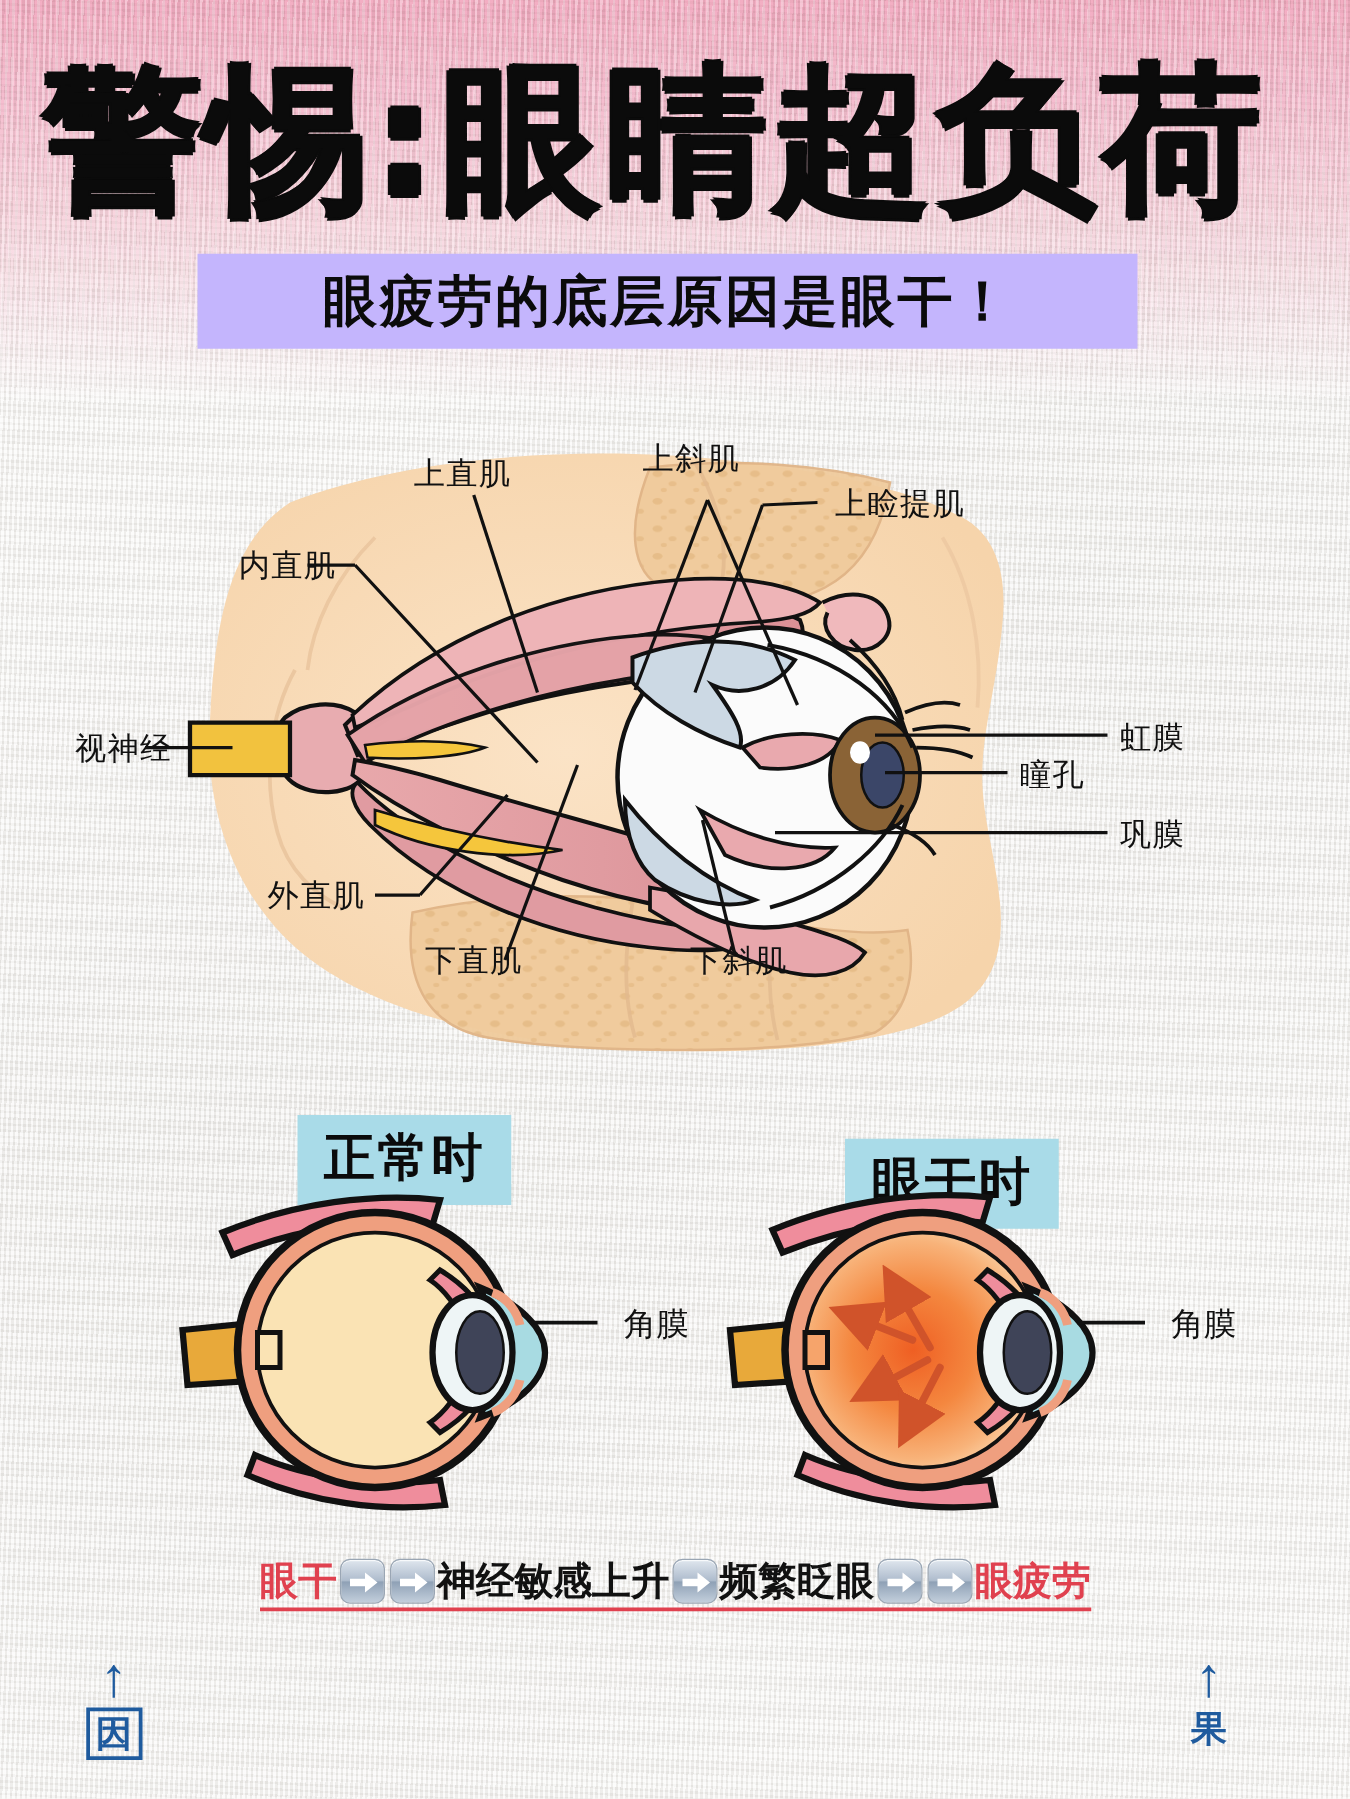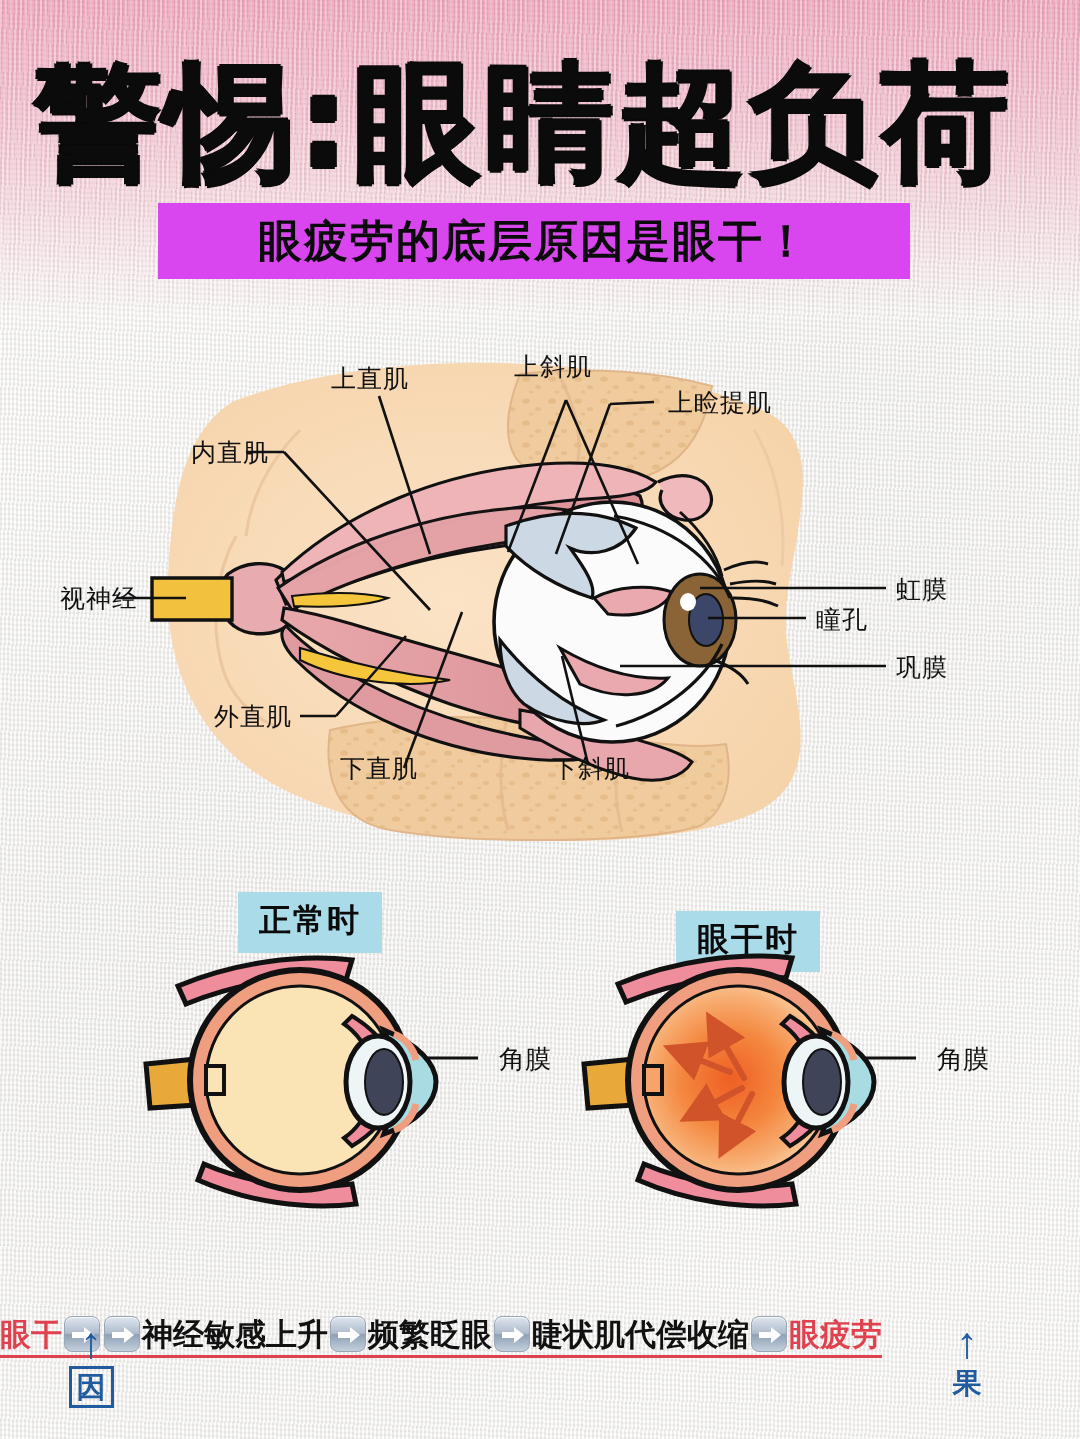--- a/index.html
+++ b/index.html
@@ -31,55 +31,54 @@
     background:repeating-linear-gradient(91deg, rgba(255,255,255,.30) 0 2px, rgba(255,255,255,0) 2px 5px);
     pointer-events:none;
   }
   
   #title {
     position:absolute; left:34px; top:38px; width:1014px; height:150px;
     font-size:128px; line-height:150px; font-weight:900; color:#0b0b0b;
     letter-spacing:4px; white-space:nowrap;
     font-family:"DejaVu Sans","Liberation Sans",sans-serif;
     text-shadow:2px 0 0 #0b0b0b, -2px 0 0 #0b0b0b, 0 2px 0 #0b0b0b, 0 -2px 0 #0b0b0b;
-    margin-top:10px;
   }
   
   #subtitle-banner {
     position:absolute; left:158px; top:203px; width:752px; height:76px;
-    background:#d946ef; display:flex; align-items:center; justify-content:center;
+    background:#c4b5fd; display:flex; align-items:center; justify-content:center;
   }
   #subtitle-banner .txt {
     font-size:44px; font-weight:900; color:#0b0b0b; letter-spacing:2px;
     font-family:"DejaVu Sans","Liberation Sans",sans-serif;
   }
   
   #anatomy { position:absolute; left:0; top:330px; width:956px; height:530px;text-decoration:underline; }
   .lbl {
     position:absolute; font-size:25px; color:#111; white-space:nowrap;
     font-family:"DejaVu Sans","Liberation Sans",sans-serif; letter-spacing:1px;
   }
   
   #compare { position:absolute; left:0; top:880px; width:1080px; height:360px; }
   .badge {
     position:absolute; background:#a9dbe8; color:#0b0b0b;
-    font-size:32px; font-weight:900; padding:7px 21px 10px;
+    font-size:41px; font-weight:900; padding:7px 21px 10px;
     font-family:"DejaVu Sans","Liberation Sans",sans-serif; letter-spacing:2px;
   }
   #badge-normal { left:238px; top:12px; }
   #badge-dry    { left:676px; top:12px;margin-top:19px; }
   .cornea-lbl{
     position:absolute; font-size:26px; color:#111; white-space:nowrap;
     font-family:"DejaVu Sans","Liberation Sans",sans-serif;
     margin-left:13px;
   }
   
   #flow {
-    position:absolute; left:0; top:1312px; width:984px; height:48px;
-    display:flex; align-items:center; justify-content:flex-start;
+    position:absolute; left:0; top:1243px; width:1080px; height:48px;
+    display:flex; align-items:center; justify-content:center;
   }
   #flow-inner { display:flex; align-items:center; border-bottom:3px solid #e0414f; padding-bottom:2px; }
   .chain-txt {
     font-size:31px; font-weight:700; color:#111; white-space:nowrap; line-height:38px;
     font-family:"DejaVu Sans","Liberation Sans",sans-serif;
   }
   .chain-txt.accent { color:#e0414f; }
   .arrow-btn {
     width:36px; height:36px; margin:0 2px; flex:none; position:relative;
     border-radius:8px; border:1px solid #9aa6b4;
@@ -340,21 +339,20 @@
       <svg width="24" height="20" viewBox="0 0 24 20">
           <path d="M1 7 H13 V2 L23 10 L13 18 V13 H1 Z" fill="#ffffff"></path>
         </svg>
     </span>
     <span class="chain-txt">频繁眨眼</span>
     <span class="arrow-btn">
       <svg width="24" height="20" viewBox="0 0 24 20">
           <path d="M1 7 H13 V2 L23 10 L13 18 V13 H1 Z" fill="#ffffff"></path>
         </svg>
     </span>
-    <span class="chain-txt">睫状肌代偿收缩</span>
     <span class="arrow-btn">
       <svg width="24" height="20" viewBox="0 0 24 20">
           <path d="M1 7 H13 V2 L23 10 L13 18 V13 H1 Z" fill="#ffffff"></path>
         </svg>
     </span>
     <span class="chain-txt accent">眼疲劳</span>
   </div>
 </div>
 
 <div class="foot" id="foot-cause">

